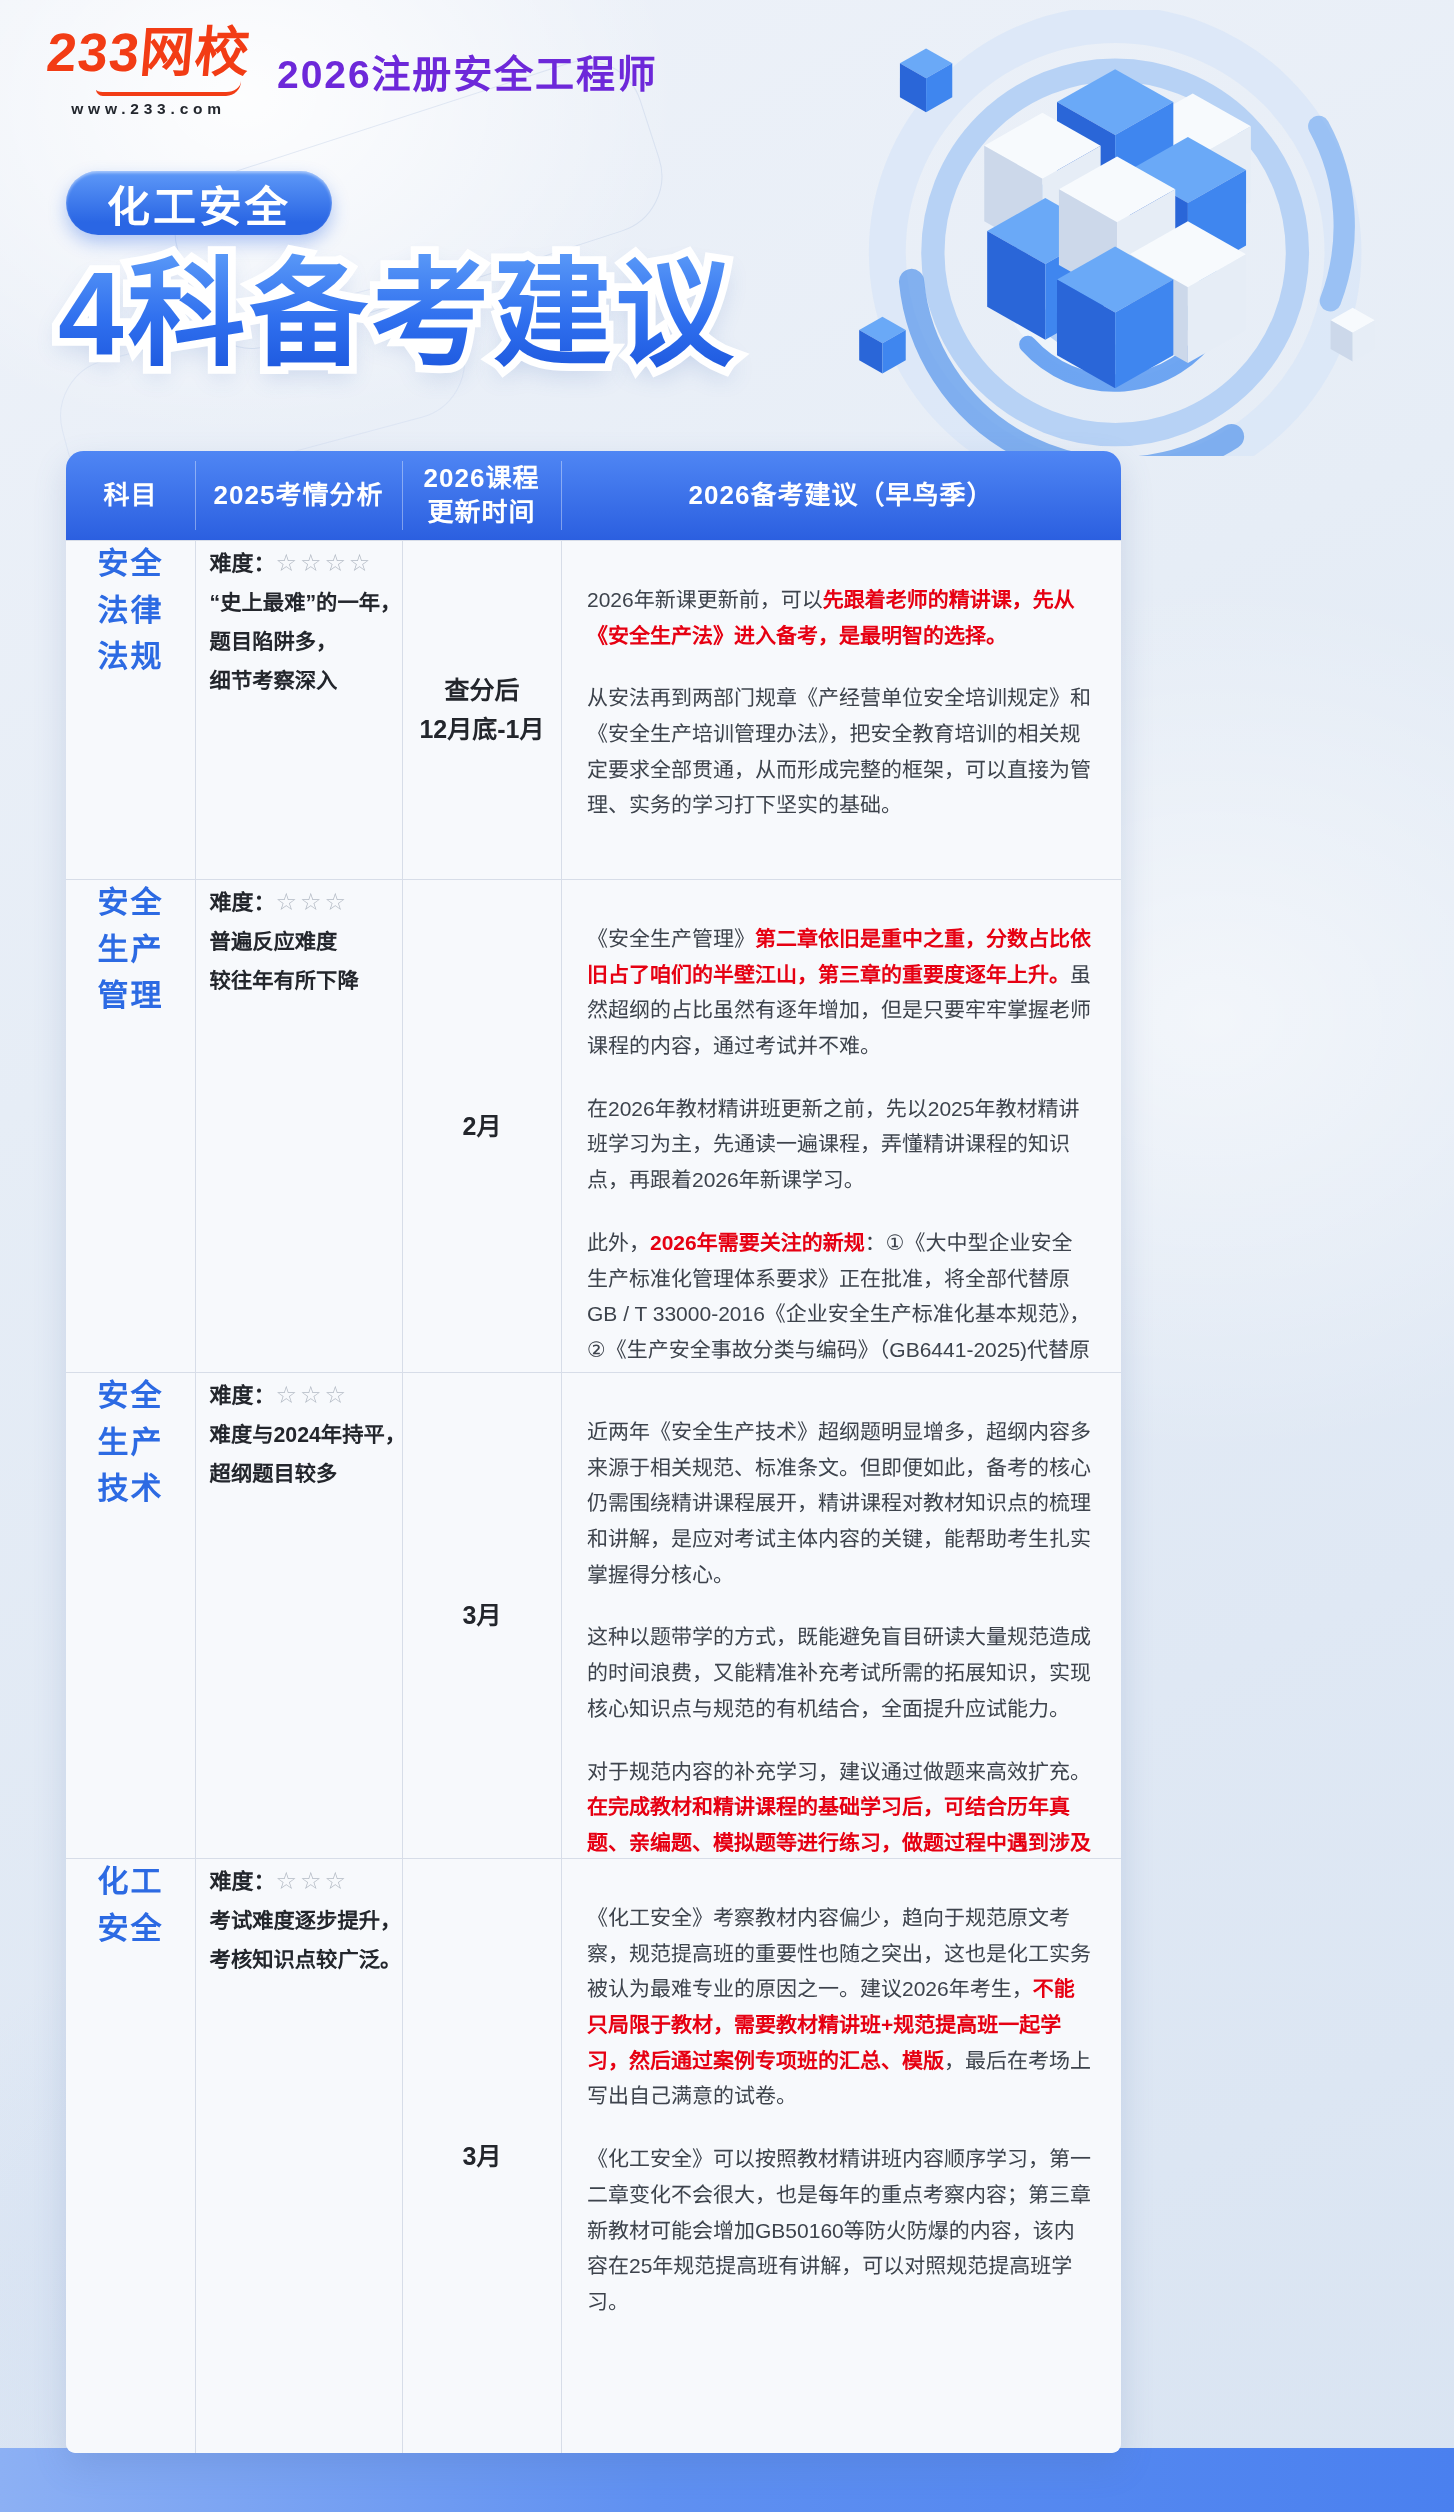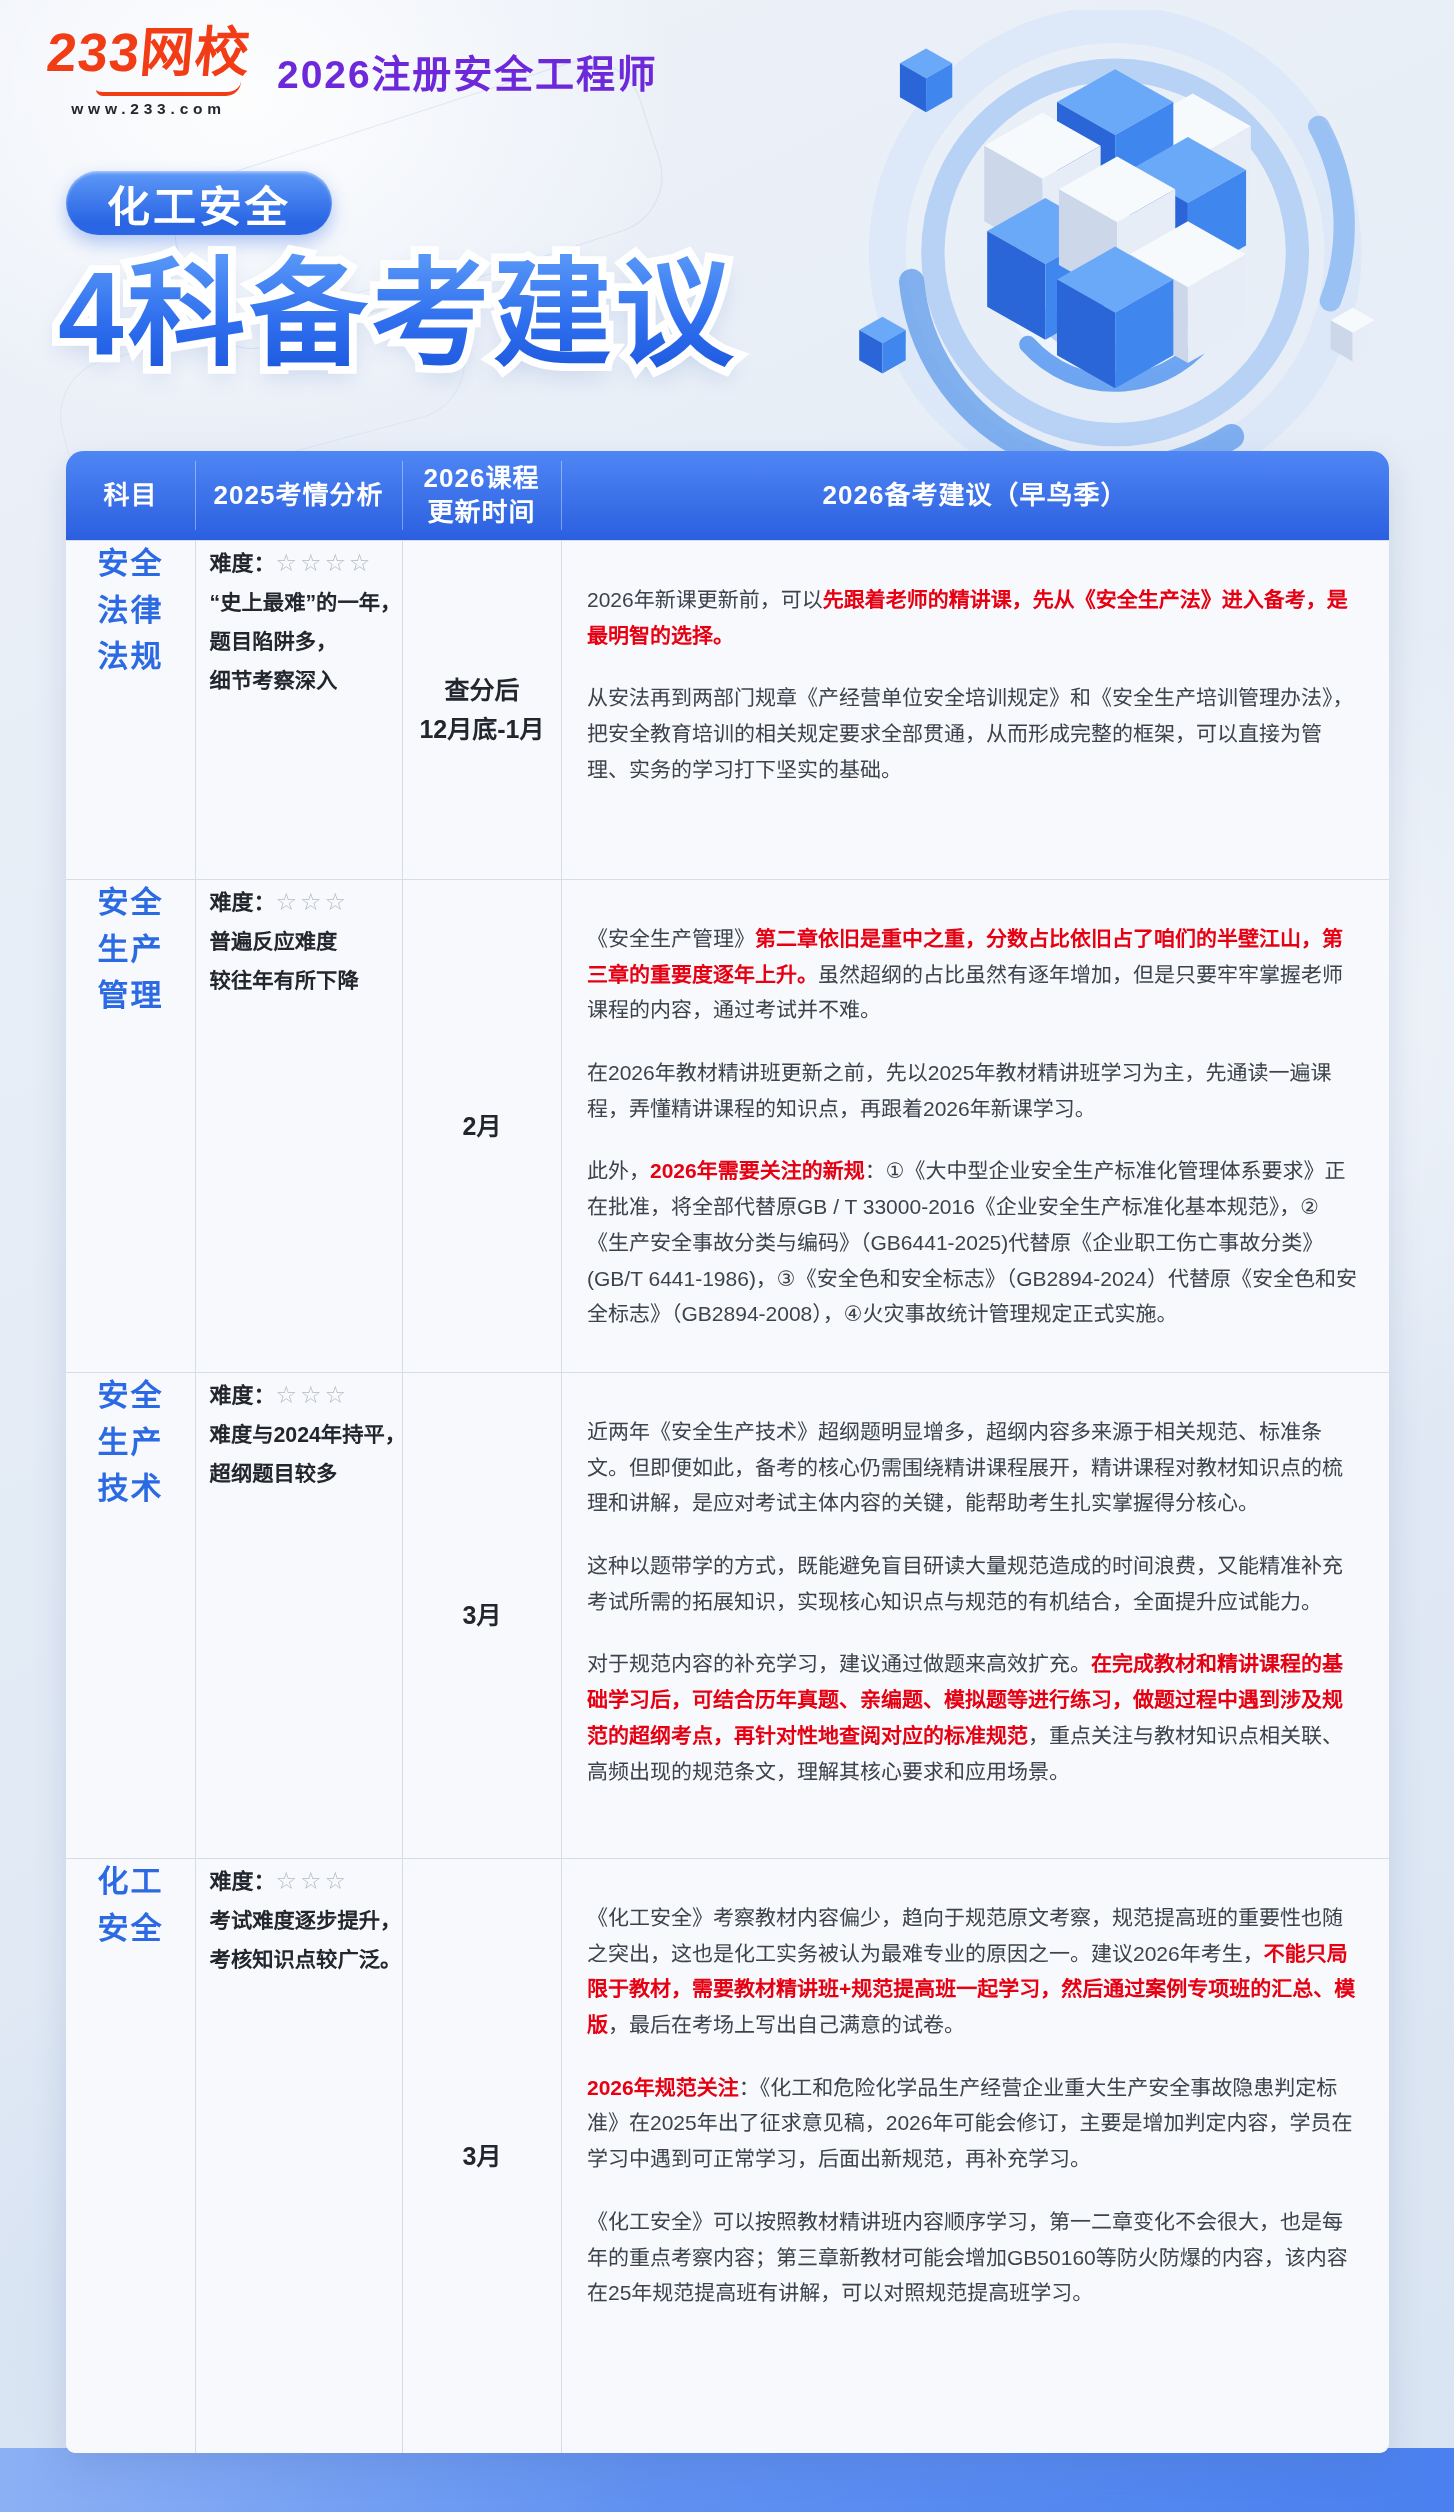--- a/index.html
+++ b/index.html
@@ -47,21 +47,21 @@
       background:linear-gradient(180deg,#5c9bf8 0%,#2f6fee 55%,#1b55dc 100%);
       -webkit-background-clip:text;background-clip:text;color:transparent;
     }
   }
 
   
   .decor{position:absolute;left:795px;top:9.7px;width:650px;height:446px;z-index:1;}
 
   
   .sheet{
-    position:absolute;left:66px;top:451px;width:1323px;z-index:4;
+    position:absolute;left:66px;top:451px;width:1055px;z-index:4;
     border-radius:17.5px 17.5px 9.7px 9.7px;overflow:hidden;
     box-shadow:0 13.6px 33px rgba(82,112,170,.20);
     background:#f7f9fc;
   }
   .thead{
     display:grid;grid-template-columns:129px 207px 159px 1fr;height:89px;
     background:linear-gradient(180deg,#4f86f4 0%,#2b5fe0 100%);
     color:#fff;font-weight:700;
   }
   .th{display:flex;flex-direction:column;align-items:center;justify-content:center;
@@ -256,21 +256,20 @@
           <div class="analysis-line">考试难度逐步提升，</div>
           <div class="analysis-line">考核知识点较广泛。</div>
         </div>
         <div class="cell update-cell">
           <div class="update-text">
             <div>3月</div>
           </div>
         </div>
         <div class="cell advice-cell">
           <p class="advice-para"><span class="seg">《化工安全》考察教材内容偏少，趋向于规范原文考察，规范提高班的重要性也随之突出，这也是化工实务被认为最难专业的原因之一。建议2026年考生，</span><span class="seg red">不能只局限于教材，需要教材精讲班+规范提高班一起学习，然后通过案例专项班的汇总、模版</span><span class="seg">，最后在考场上写出自己满意的试卷。</span></p>
-          <p class="advice-para"><span class="seg red">2026年规范关注</span><span class="seg">：《化工和危险化学品生产经营企业重大生产安全事故隐患判定标准》在2025年出了征求意见稿，2026年可能会修订，主要是增加判定内容，学员在学习中遇到可正常学习，后面出新规范，再补充学习。</span></p>
           <p class="advice-para"><span class="seg">《化工安全》可以按照教材精讲班内容顺序学习，第一二章变化不会很大，也是每年的重点考察内容；第三章新教材可能会增加GB50160等防火防爆的内容，该内容在25年规范提高班有讲解，可以对照规范提高班学习。</span></p>
         </div>
       </div>
     </div>
 </div>
 
 <div class="bottom-band"></div>
 
 
 </body></html>

